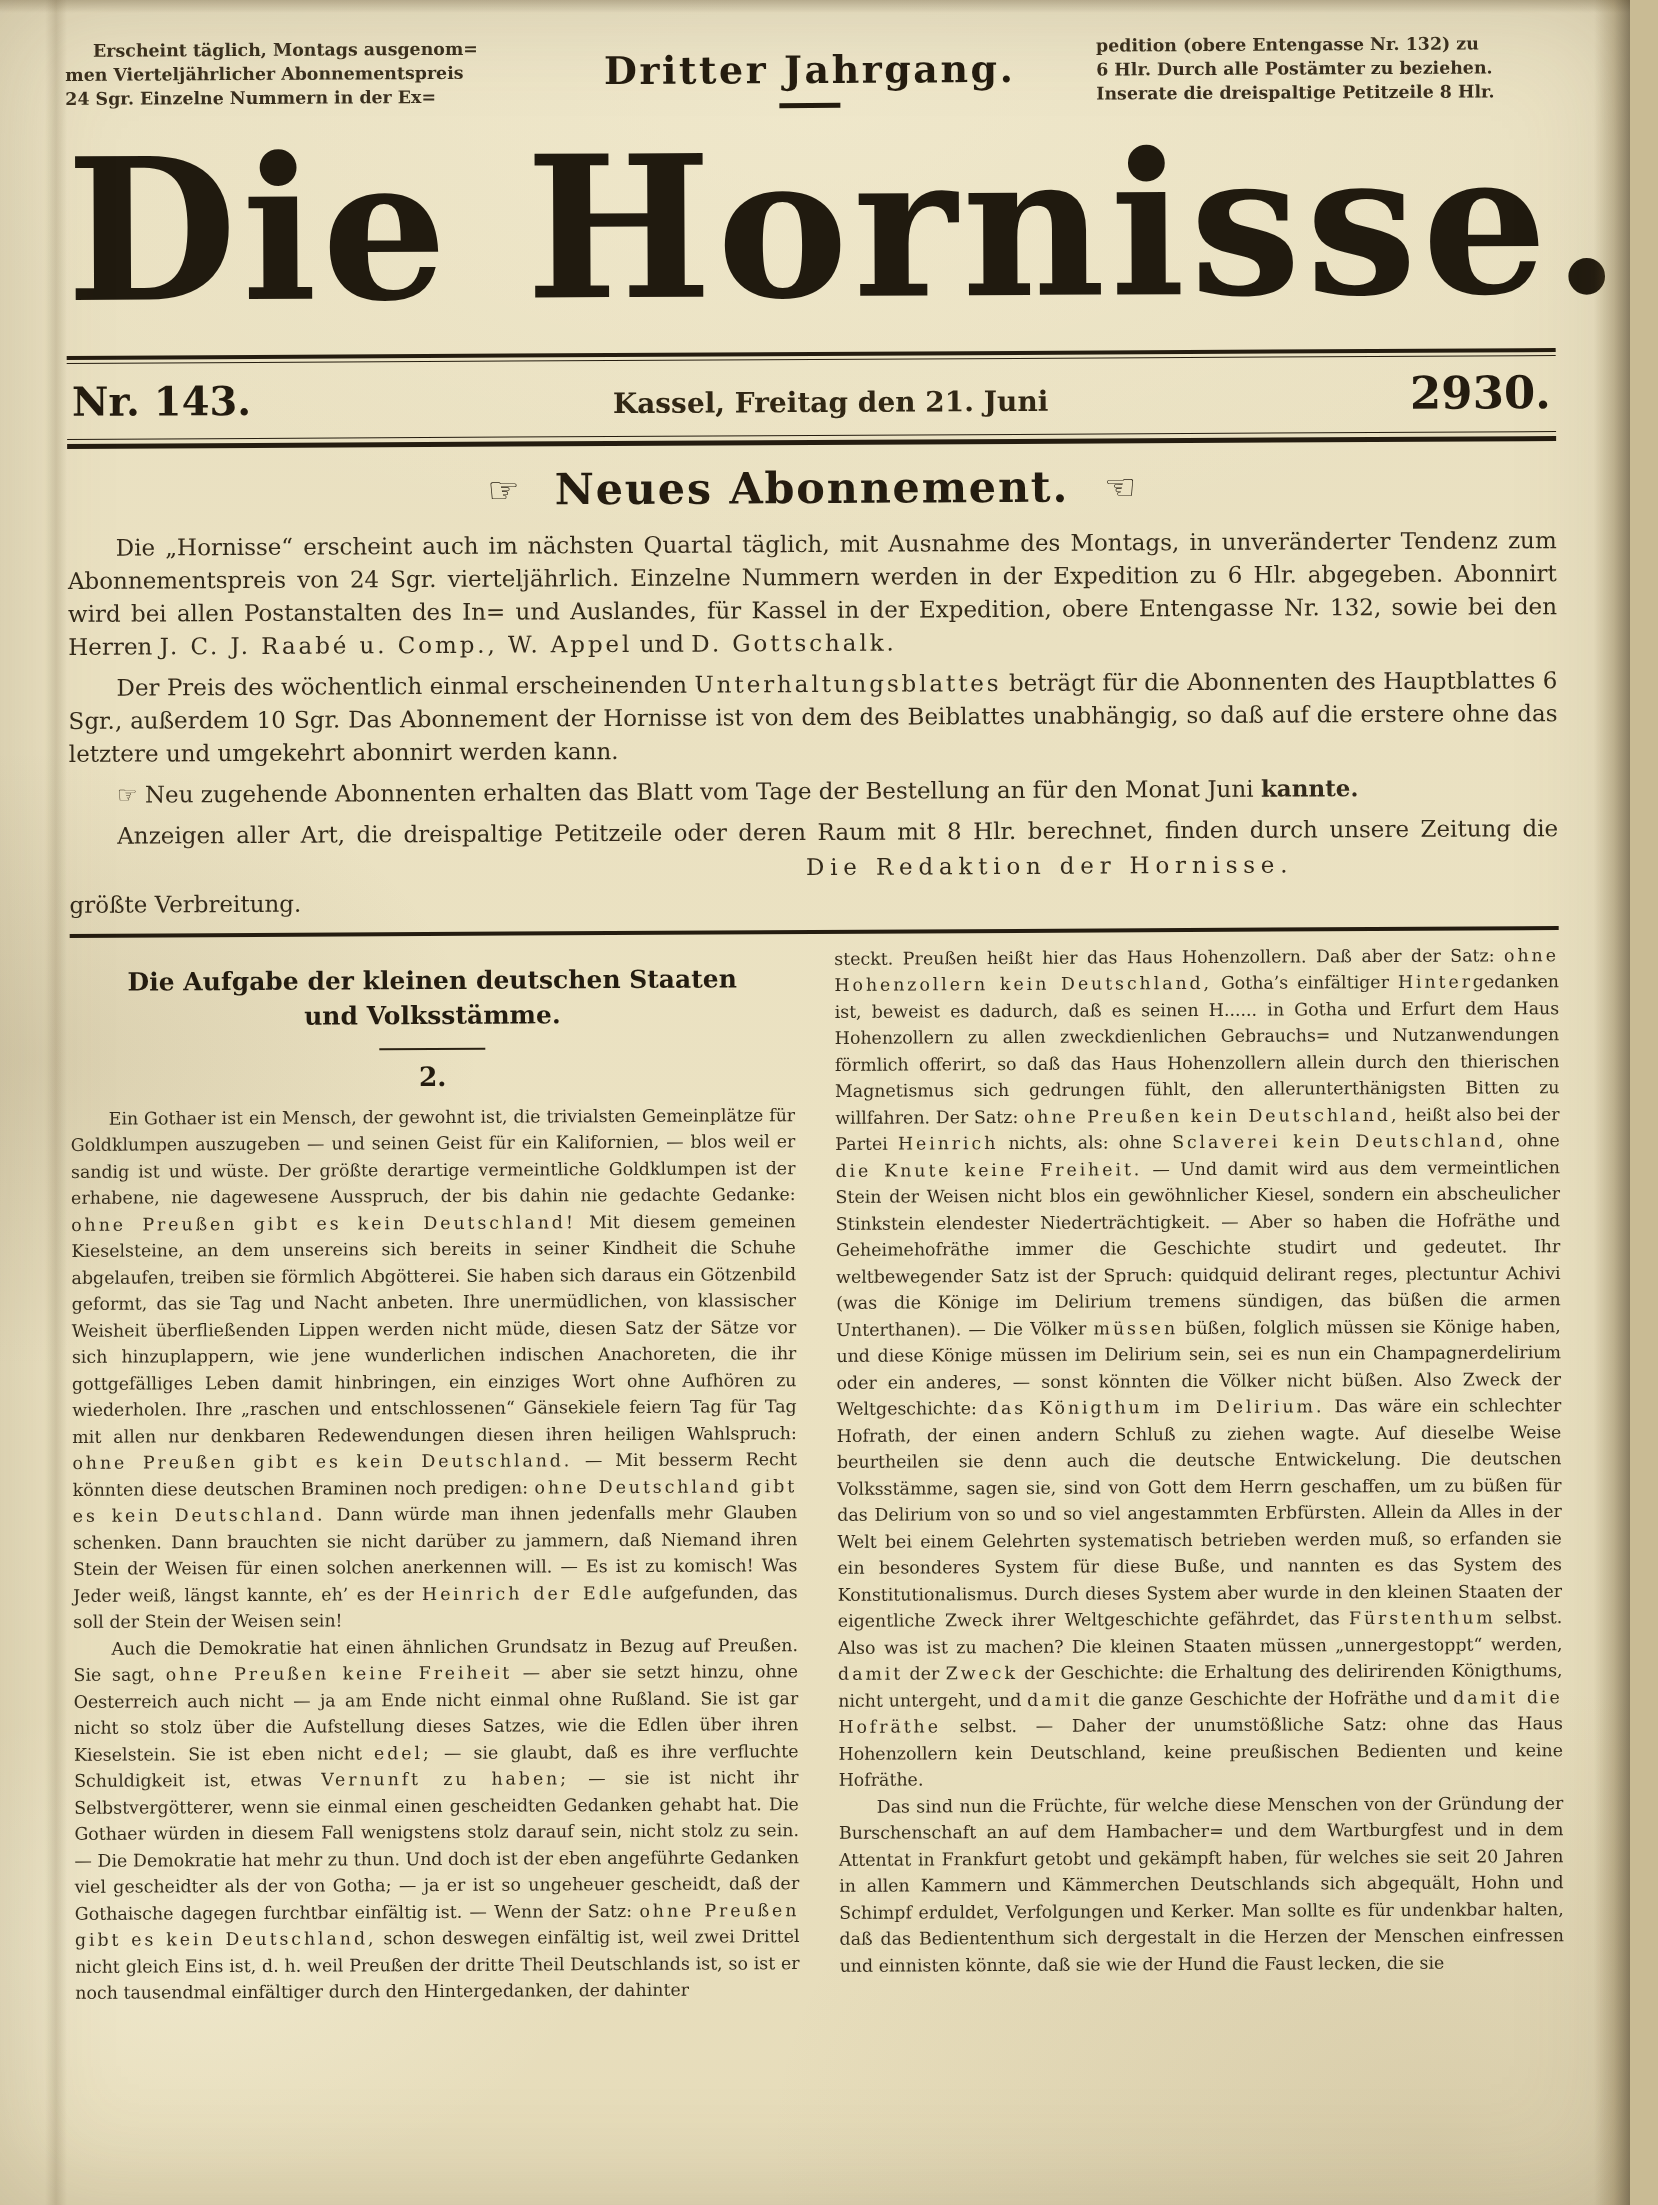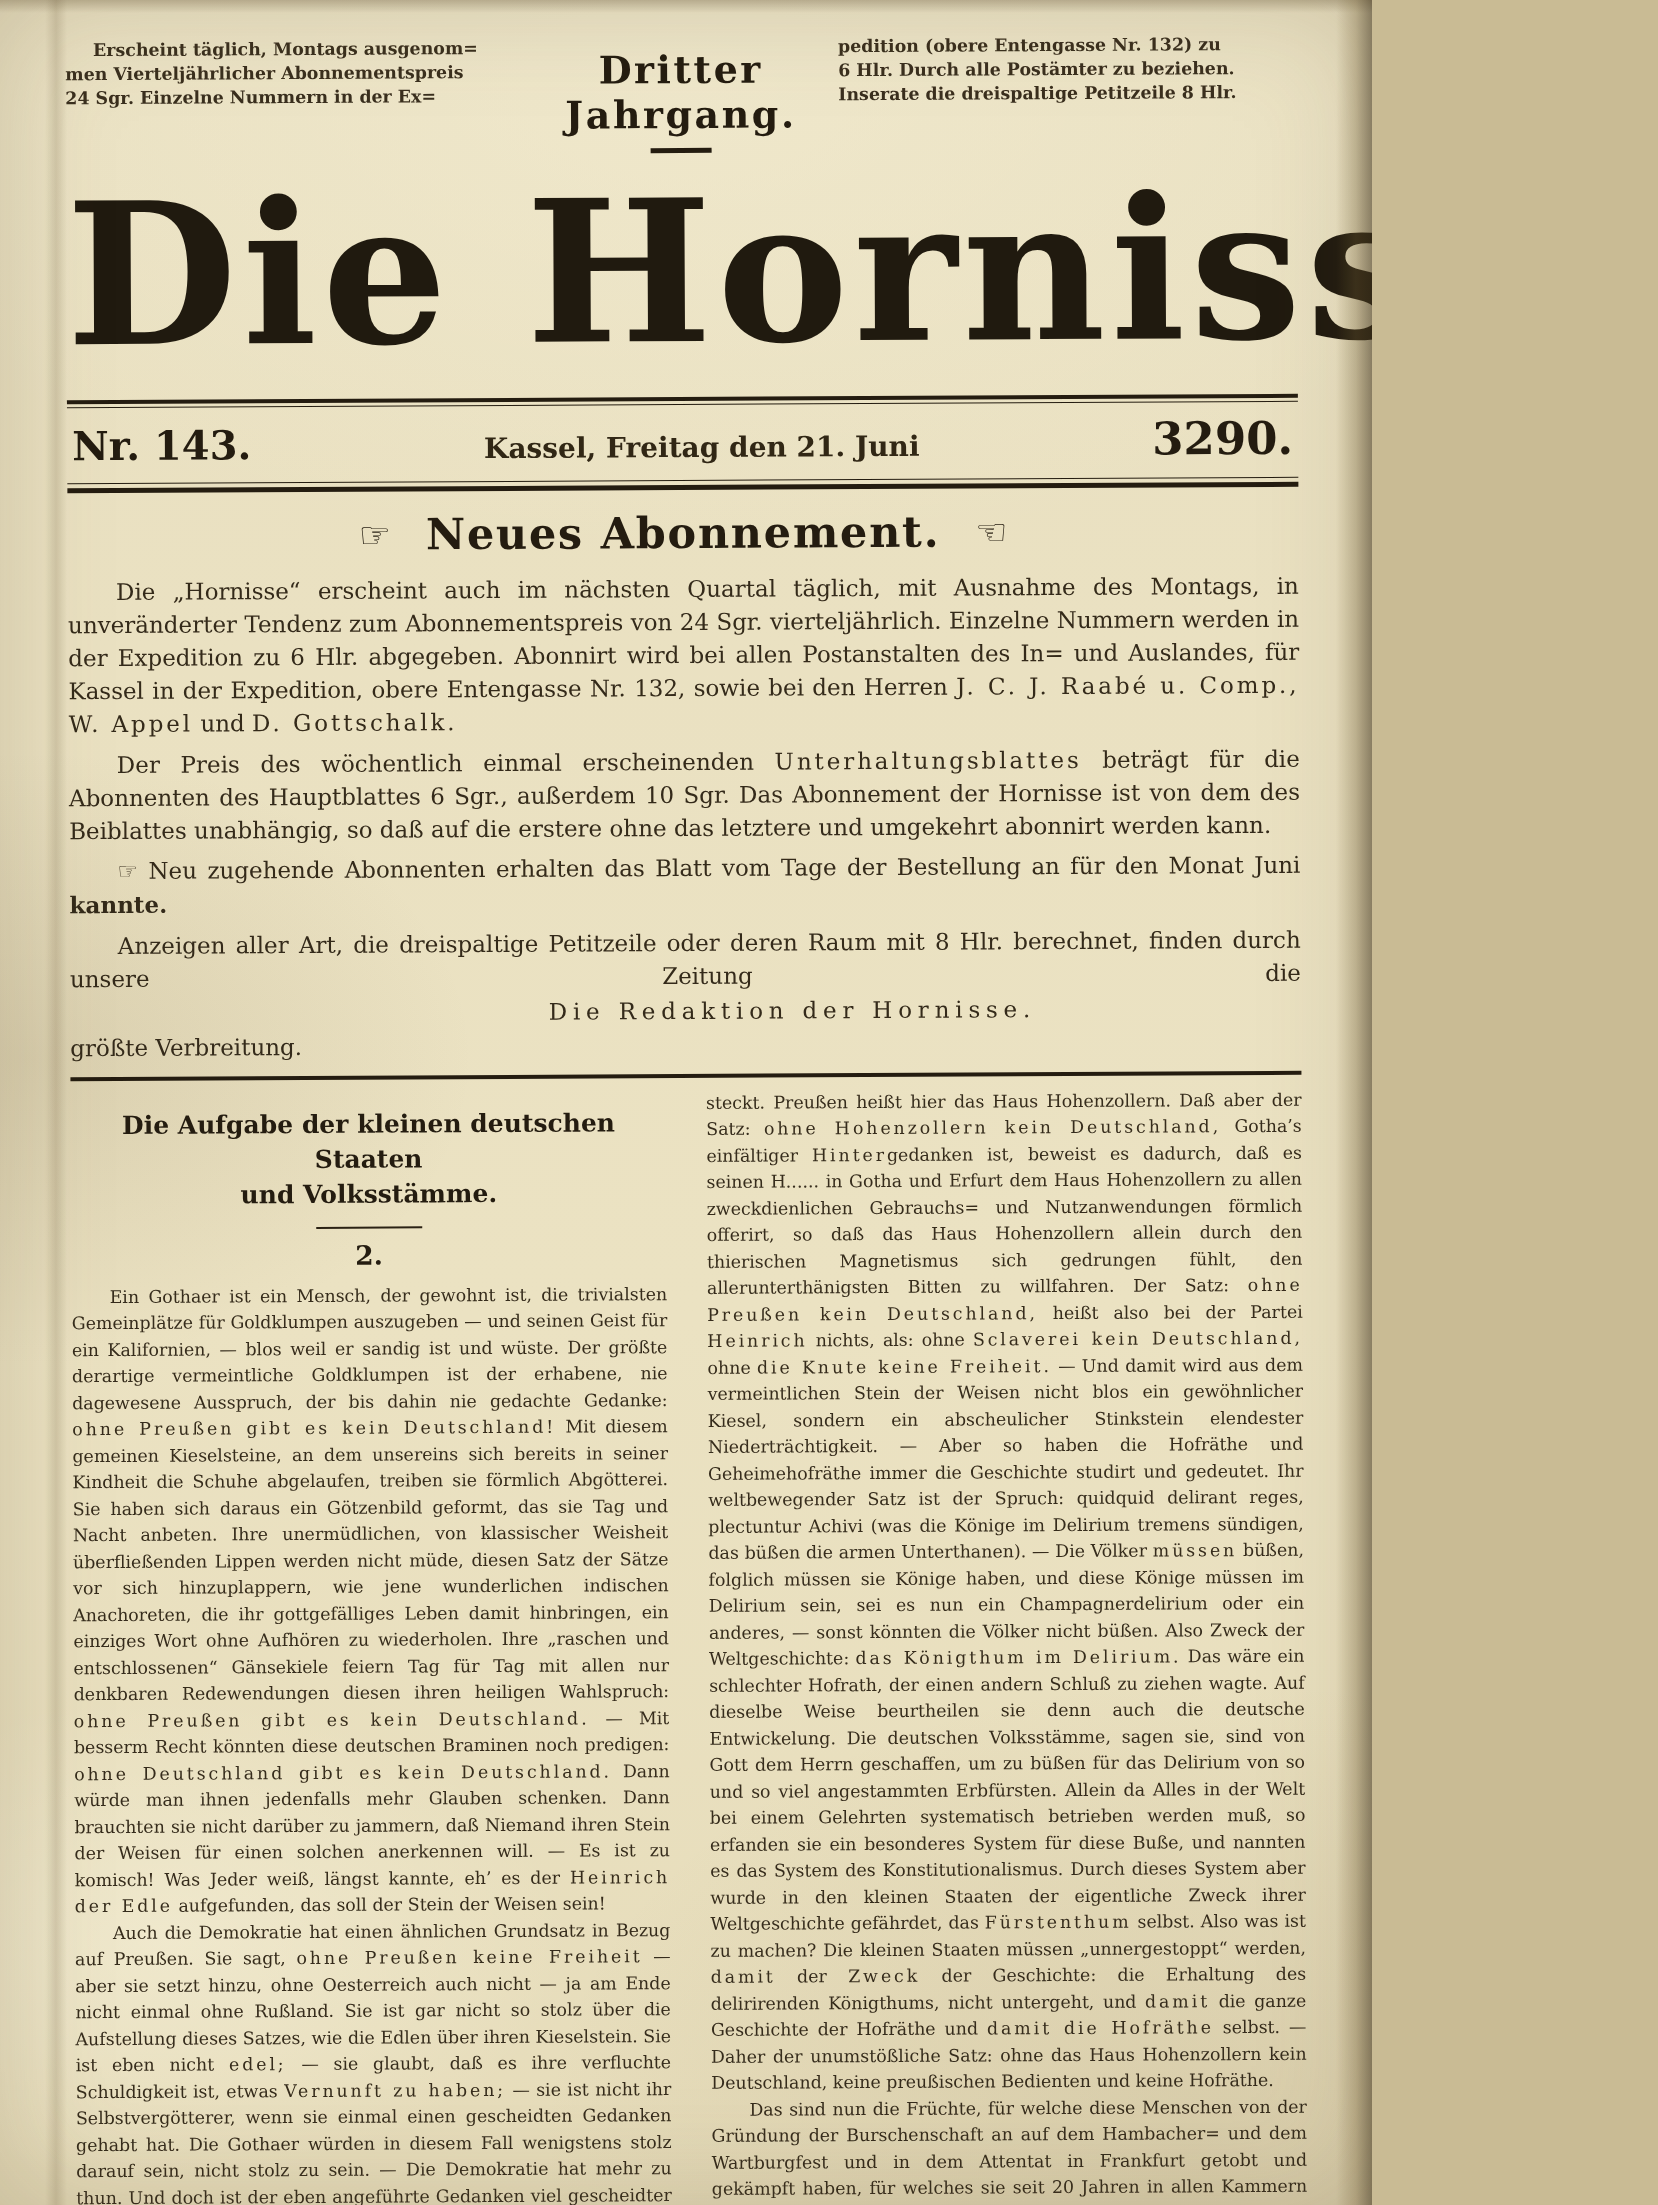--- a/index.html
+++ b/index.html
@@ -2,21 +2,21 @@
 <html style="font-size:13.3px"><head>
 <meta charset="utf-8">
 <style>
   html,body { margin:0; padding:0; }
   body {
     width:1659px; height:2205px; overflow:hidden;
     font-family:"DejaVu Serif", serif;
     background:#c9bb94;
   }
   .page {
-    position:relative; width:1372px; height:2205px; overflow:hidden;
+    position:relative; width:1630px; height:2205px; overflow:hidden;
     color:#33291b;
     background:
       radial-gradient(ellipse 1078px 746px at 88% 97%, rgba(120,98,58,0.13), transparent 62%),
       radial-gradient(ellipse 746px 514px at 2% 48%, rgba(112,92,55,0.14), transparent 60%),
       radial-gradient(ellipse 581px 348px at 12% 88%, rgba(255,252,235,0.35), transparent 70%),
       radial-gradient(ellipse 1244px 663px at 50% 4%, rgba(255,250,228,0.28), transparent 72%),
       linear-gradient(#e9e0c1, #ebe2c2 60%, #e6dcba);
   }
   .page::after {
     content:""; position:absolute; inset:0; pointer-events:none;
@@ -124,21 +124,21 @@
       </div>
     </div>
 
     <h1 class="masthead">Die Hornisse.</h1>
 
     <div class="dateline-band">
       <div class="rp rp-top"></div>
       <div class="dateline-row">
         <span class="issue">Nr. 143.</span>
         <span class="place-date">Kassel, Freitag den 21. Juni</span>
-        <span class="year">3290.</span>
+        <span class="year">2930.</span>
       </div>
       <div class="rp rp-bot"></div>
     </div>
 
     <div class="announce-head">
       <span class="manicule">☞</span>
       <span class="announce-title">Neues Abonnement.</span>
       <span class="manicule">☜</span>
     </div>
 

